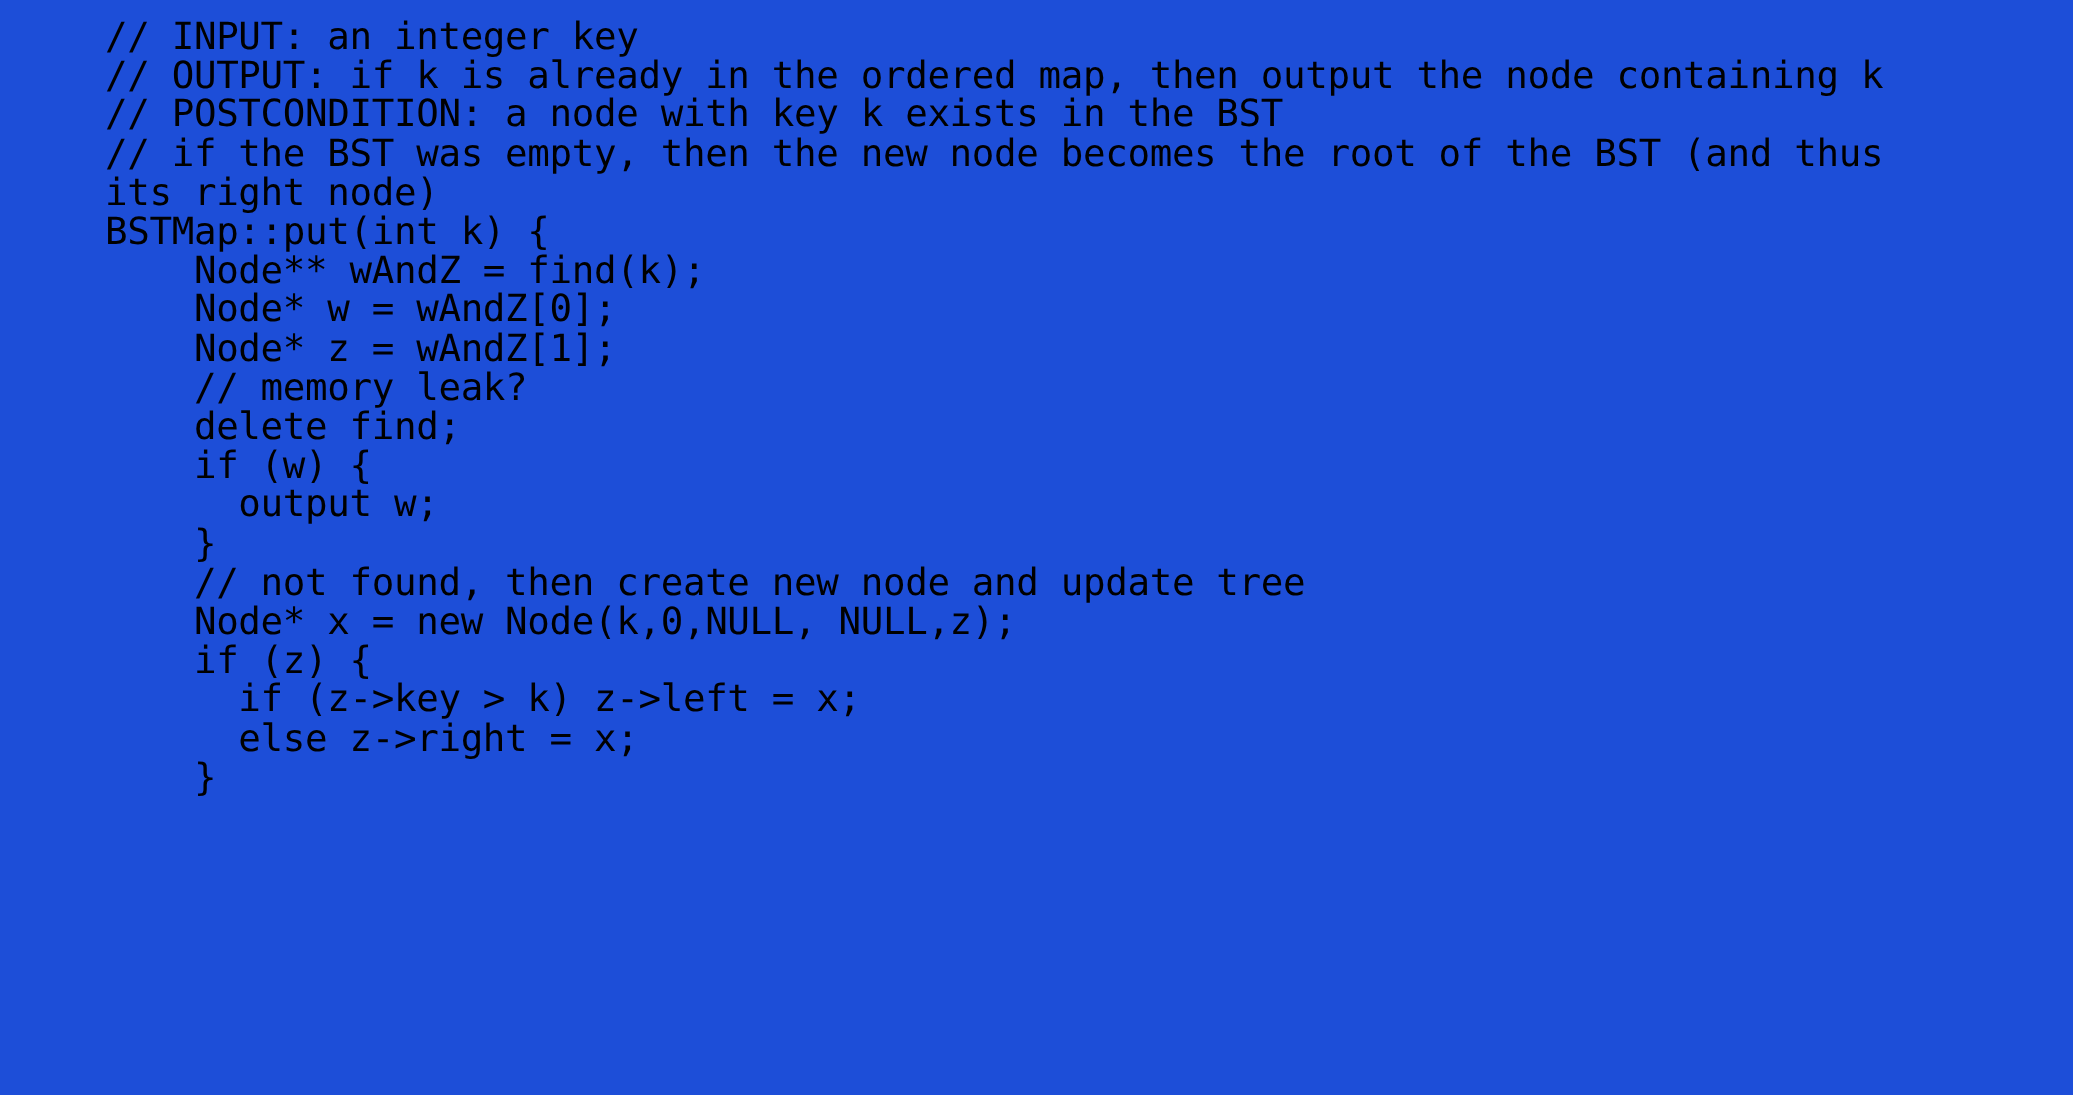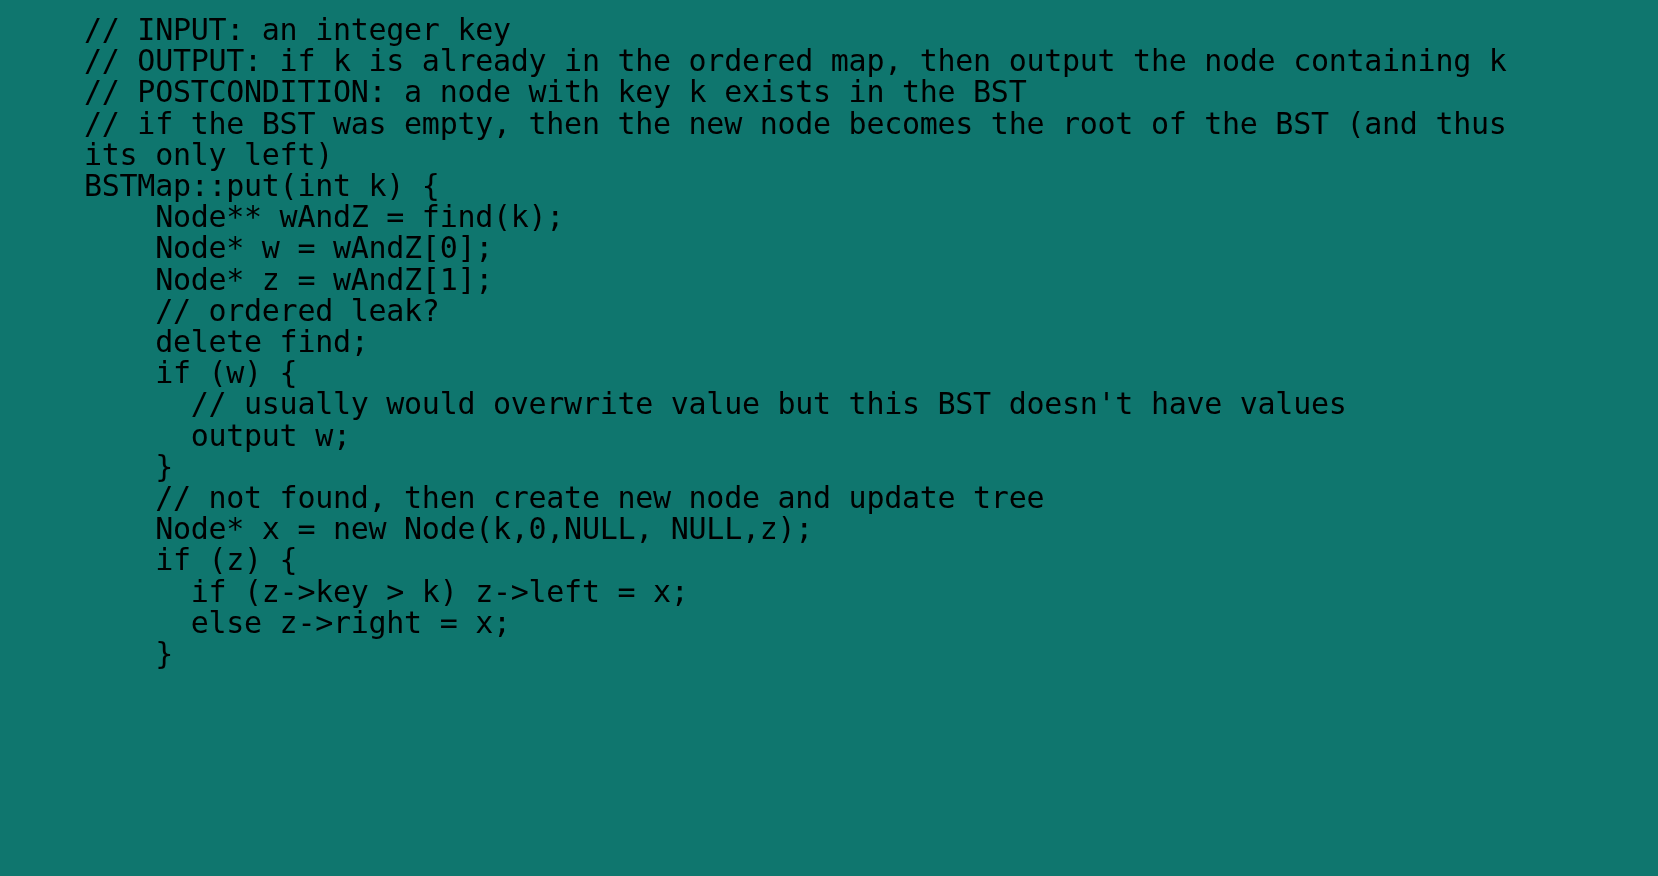--- a/index.html
+++ b/index.html
@@ -11,21 +11,21 @@
     width: 1658px;
     height: 876px;
     overflow: hidden;
     font-family: "DejaVu Sans Mono", "Liberation Mono", monospace;
   }
   #code-listing {
     box-sizing: border-box;
     width: 1658px;
     height: 876px;
     padding: 14px 0 16px 84px;
-    background: #0f766e;
+    background: #1d4ed8;
   }
   .code-line {
     font-family: "DejaVu Sans Mono", "Liberation Mono", monospace;
     font-size: 30px;
     line-height: 31.2px;
     color: #000000;
     white-space: pre;
     letter-spacing: -0.28px;
     margin: 0;
     padding: 0;
@@ -34,29 +34,28 @@
   }
 </style>
 </head>
 <body>
 
 <div id="code-listing">
   <pre class="code-line">// INPUT: an integer key</pre>
   <pre class="code-line">// OUTPUT: if k is already in the ordered map, then output the node containing k</pre>
   <pre class="code-line">// POSTCONDITION: a node with key k exists in the BST</pre>
   <pre class="code-line">// if the BST was empty, then the new node becomes the root of the BST (and thus</pre>
-  <pre class="code-line">its only left)</pre>
+  <pre class="code-line">its right node)</pre>
   <pre class="code-line">BSTMap::put(int k) {</pre>
   <pre class="code-line">    Node** wAndZ = find(k);</pre>
   <pre class="code-line">    Node* w = wAndZ[0];</pre>
   <pre class="code-line">    Node* z = wAndZ[1];</pre>
-  <pre class="code-line">    // ordered leak?</pre>
+  <pre class="code-line">    // memory leak?</pre>
   <pre class="code-line">    delete find;</pre>
   <pre class="code-line">    if (w) {</pre>
-  <pre class="code-line">      // usually would overwrite value but this BST doesn't have values</pre>
   <pre class="code-line">      output w;</pre>
   <pre class="code-line">    }</pre>
   <pre class="code-line">    // not found, then create new node and update tree</pre>
   <pre class="code-line">    Node* x = new Node(k,0,NULL, NULL,z);</pre>
   <pre class="code-line">    if (z) {</pre>
   <pre class="code-line">      if (z-&gt;key &gt; k) z-&gt;left = x;</pre>
   <pre class="code-line">      else z-&gt;right = x;</pre>
   <pre class="code-line">    }</pre>
 </div>
 

